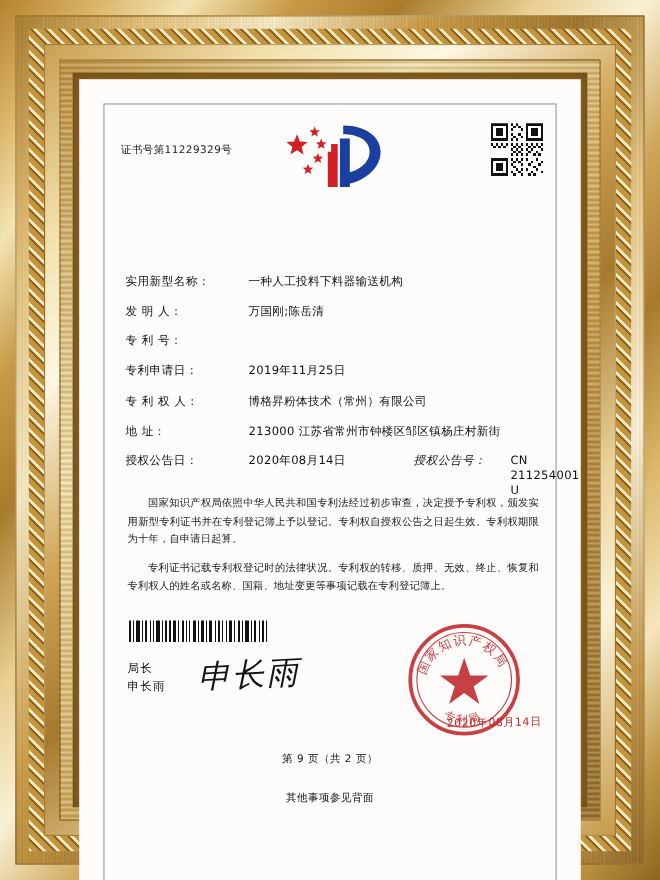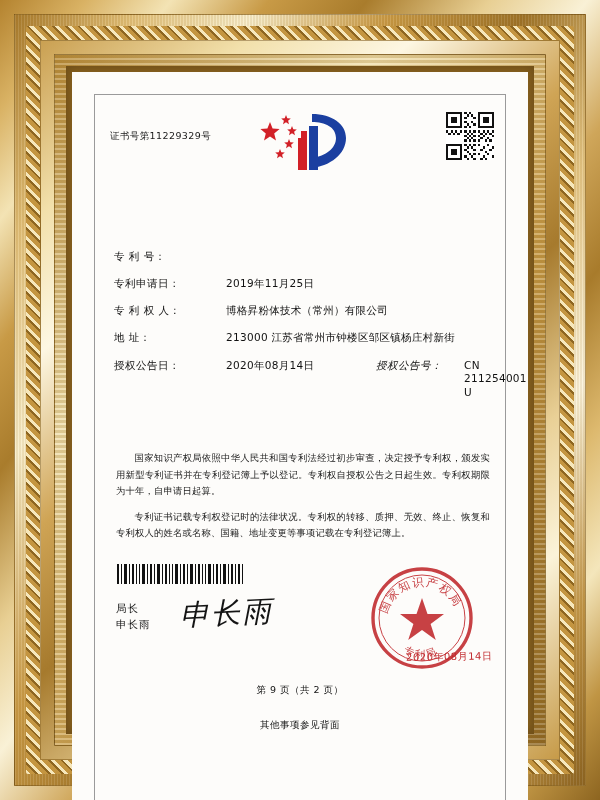--- a/index.html
+++ b/index.html
@@ -303,21 +303,29 @@
         <path d="M14 8h1v1h-1zM16 8h1v1h-1zM18 8h1v1h-1zM20 8h1v1h-1zM15 9h1v1h-1zM17 9h1v1h-1zM19 9h1v1h-1zM14 10h1v1h-1zM16 10h1v1h-1zM20 10h1v1h-1zM15 11h1v1h-1zM18 11h1v1h-1zM14 12h1v1h-1zM17 12h1v1h-1zM19 12h1v1h-1z"></path>
         <path d="M8 14h1v1H8zM10 14h1v1h-1zM12 14h1v1h-1zM9 15h1v1H9zM11 15h1v1h-1zM8 16h1v1H8zM12 16h1v1h-1zM9 17h1v1H9zM10 18h1v1h-1zM12 18h1v1h-1zM8 19h1v1H8zM11 19h1v1h-1zM9 20h1v1H9zM12 20h1v1h-1z"></path>
         <path d="M14 14h1v1h-1zM16 15h1v1h-1zM18 14h1v1h-1zM20 15h1v1h-1zM15 16h1v1h-1zM17 17h1v1h-1zM19 16h1v1h-1zM14 18h1v1h-1zM16 19h1v1h-1zM18 18h1v1h-1zM20 19h1v1h-1zM15 20h1v1h-1zM17 20h1v1h-1z"></path>
       </g>
     </svg>
   </div>
 
 
   <div class="fields">
 
-
+    <div class="field-row">
+      <span class="field-label">实用新型名称：</span>
+      <span class="field-value">一种人工投料下料器输送机构</span>
+    </div>
+
+    <div class="field-row">
+      <span class="field-label">发 明 人：</span>
+      <span class="field-value">万国刚;陈岳清</span>
+    </div>
 
     <div class="field-row">
       <span class="field-label">专 利 号：</span>
     </div>
 
     <div class="field-row">
       <span class="field-label">专利申请日：</span>
       <span class="field-value">2019年11月25日</span>
     </div>
 

